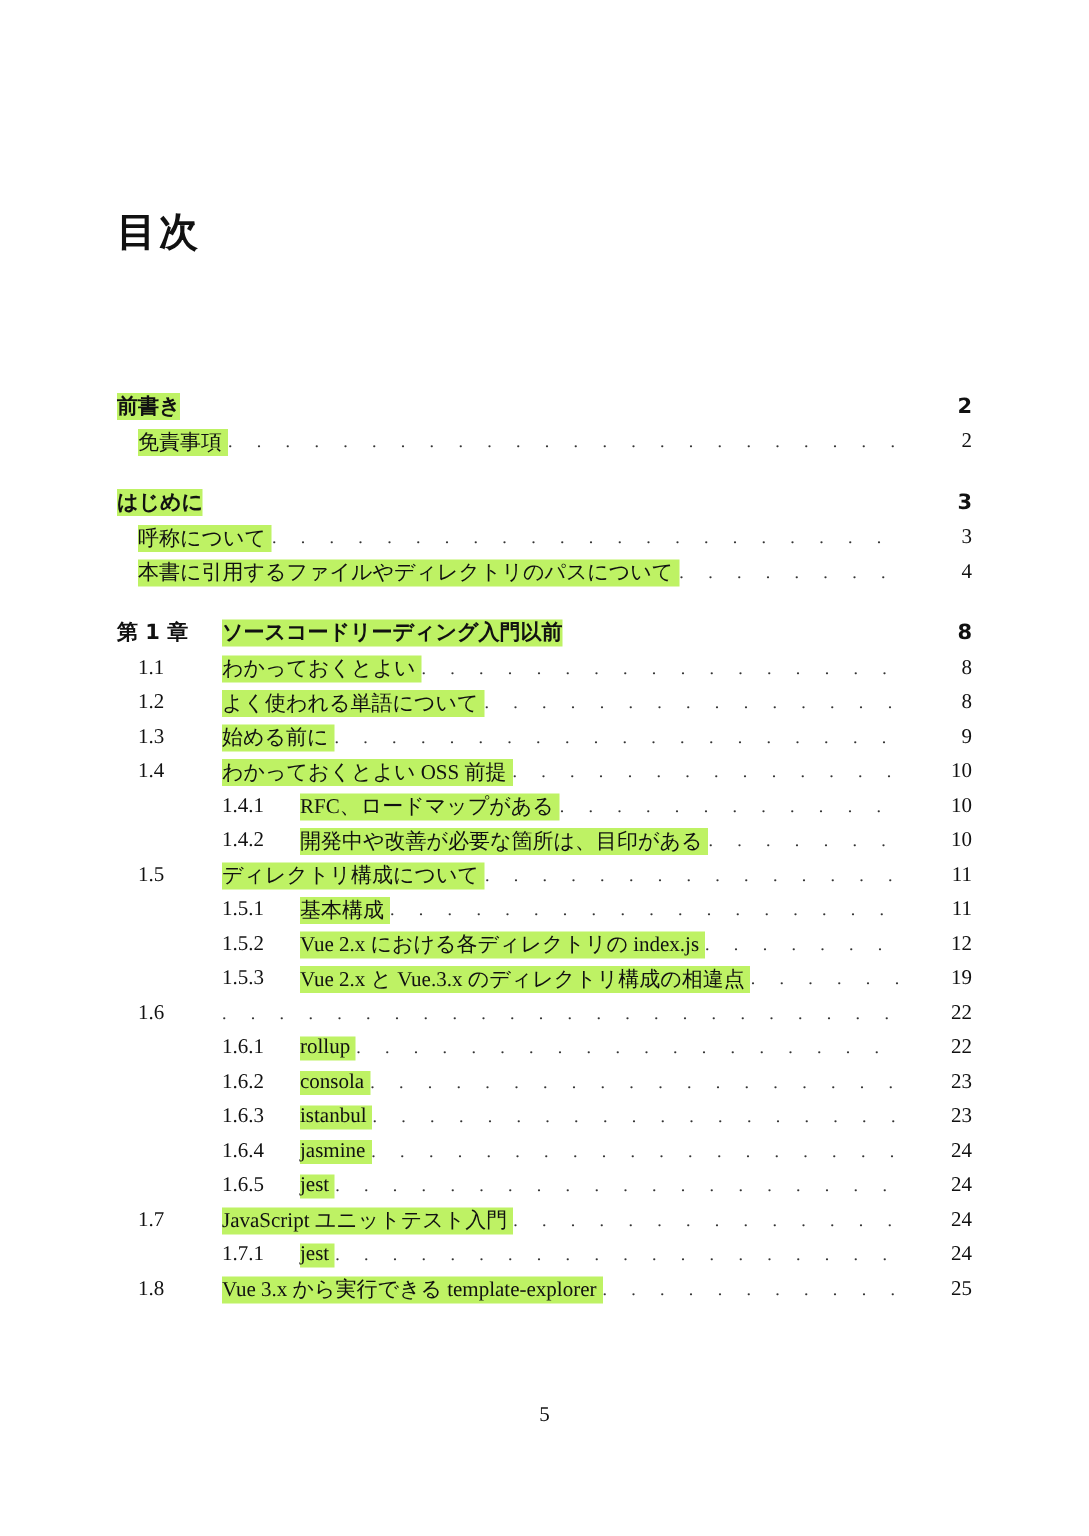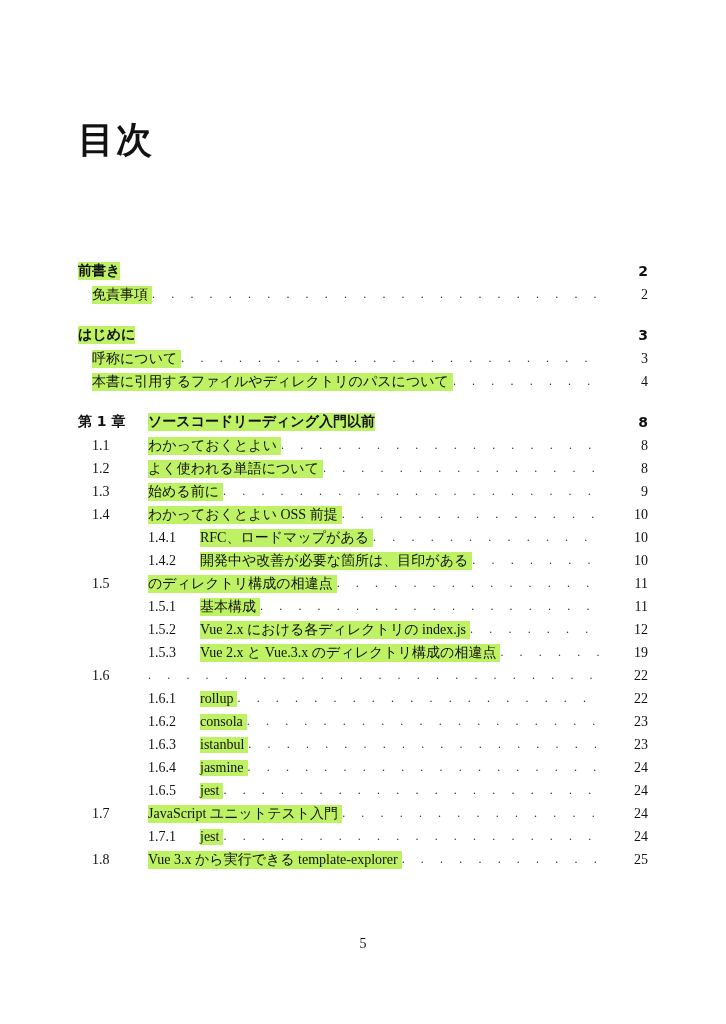--- a/index.html
+++ b/index.html
@@ -1,19 +1,19 @@
 <!DOCTYPE html>
 <html><head>
   <meta charset="utf-8">
   <style>
     html, body { margin: 0; padding: 0; background: #ffffff; }
     body { width: 726px; height: 1024px; position: relative; overflow: hidden; color: #111; }
     .page-title {
-      position: absolute; left: 78px; top: 116px;
-      font-family: "DejaVu Sans", sans-serif; font-weight: bold; font-size: 36px; letter-spacing: 2px;
+      position: absolute; left: 78px; top: 137px;
+      font-family: "DejaVu Sans", sans-serif; font-weight: bold; font-size: 26px; letter-spacing: 2px;
       margin: 0;
     }
     .toc { position: absolute; left: 78px; top: 258px; width: 570px; }
     .row {
       position: relative; height: 23px; display: flex; align-items: center;
       font-family: "Liberation Serif", "DejaVu Serif", serif; font-size: 14px;
     }
     .row .num { flex: none; }
     .row .title { flex: none; white-space: nowrap; background: #bef264; padding-right: 4px; }
     .row .leader {
@@ -113,21 +113,21 @@
     <span class="page">10</span>
   </div>
   <div class="row lvl2">
     <span class="num">1.4.2</span>
     <span class="title">開発中や改善が必要な箇所は、目印がある</span>
     <span class="leader">. . . . . . . . . . . . . . . . . . . . . . . . . . . . . . . . . . . . . . . . . . . . . . . . .</span>
     <span class="page">10</span>
   </div>
   <div class="row lvl1">
     <span class="num">1.5</span>
-    <span class="title">のディレクトリ構成の相違点</span>
+    <span class="title">ディレクトリ構成について</span>
     <span class="leader">. . . . . . . . . . . . . . . . . . . . . . . . . . . . . . . . . . . . . . . . . . . . . . . . .</span>
     <span class="page">11</span>
   </div>
   <div class="row lvl2">
     <span class="num">1.5.1</span>
     <span class="title">基本構成</span>
     <span class="leader">. . . . . . . . . . . . . . . . . . . . . . . . . . . . . . . . . . . . . . . . . . . . . . . . .</span>
     <span class="page">11</span>
   </div>
   <div class="row lvl2">

